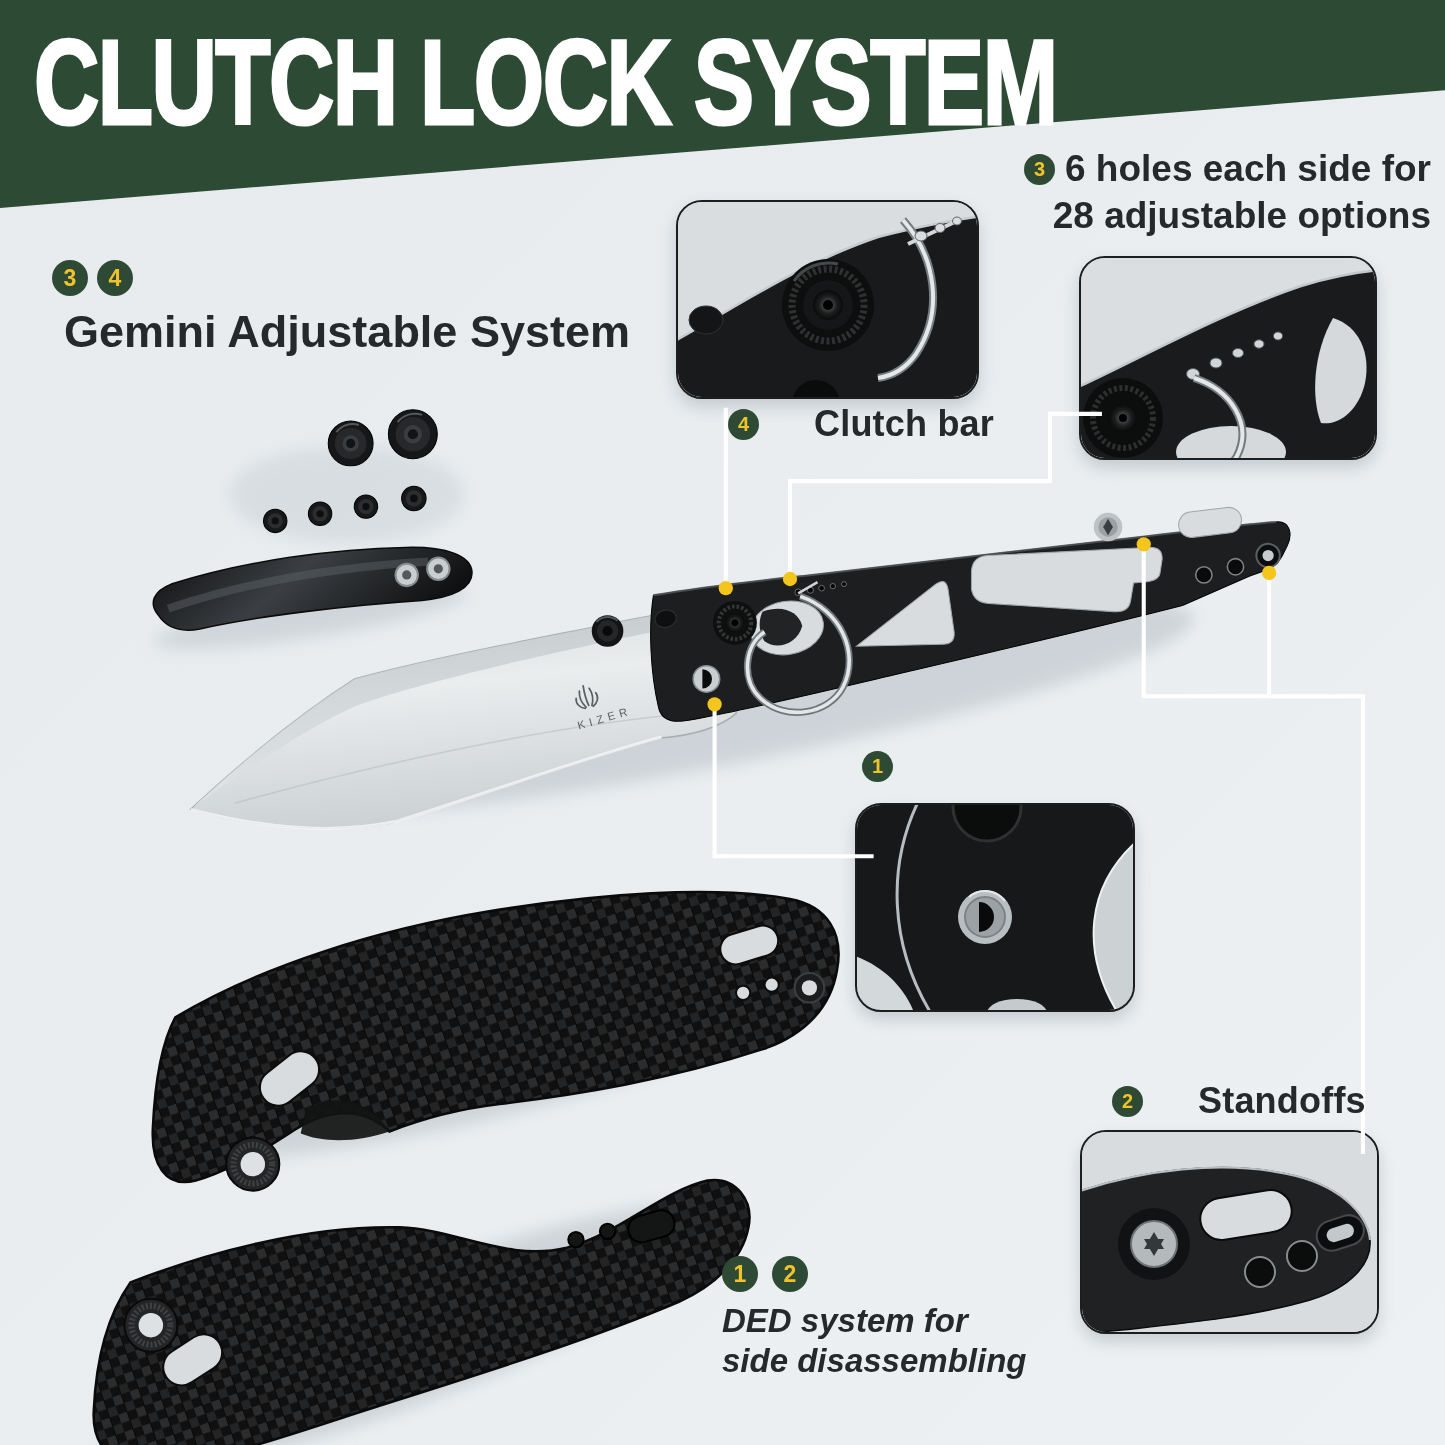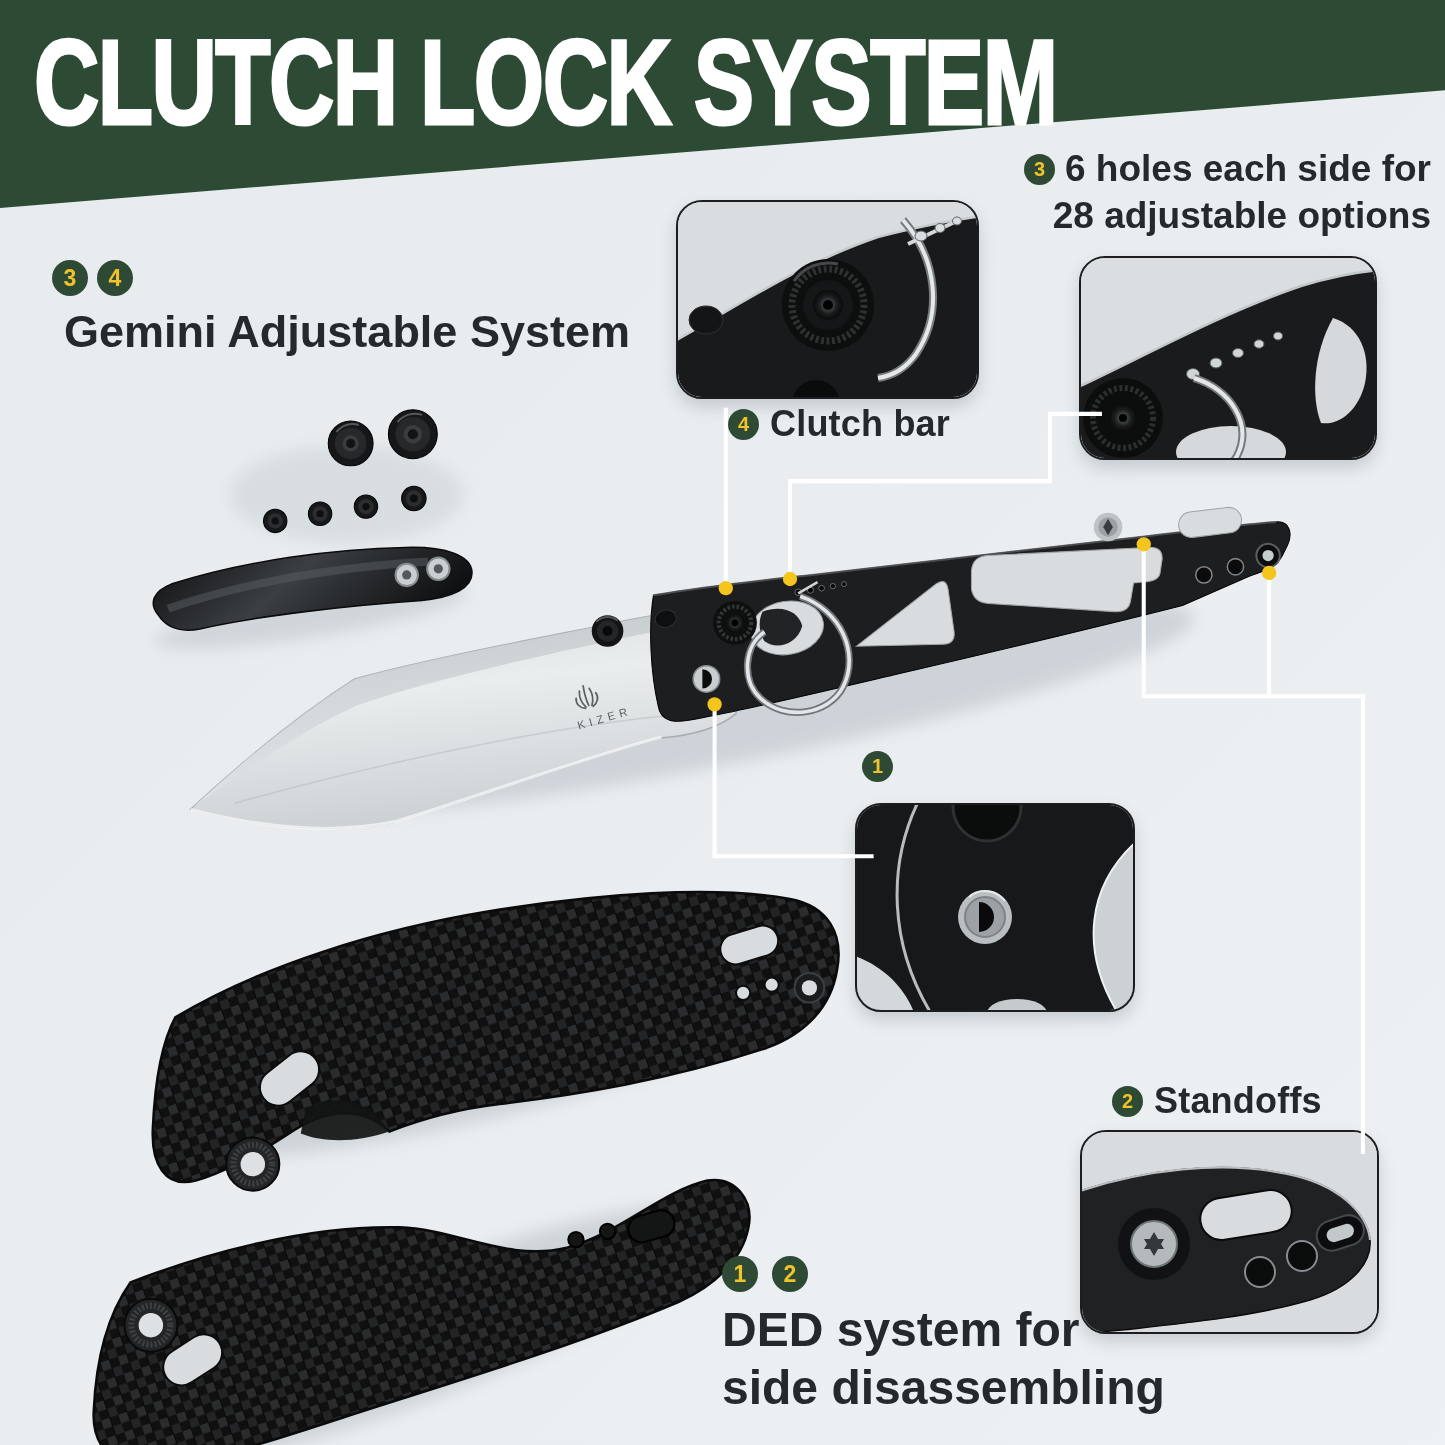--- a/index.html
+++ b/index.html
@@ -25,31 +25,31 @@
   #inset-pivot{left:855px;top:803px;width:276px;height:205px;}
   #inset-standoffs{left:1080px;top:1130px;width:295px;height:200px;}
   .inset svg{display:block;width:100%;height:100%;}
   
   .label{position:absolute;z-index:6;display:flex;align-items:center;gap:11px;
          color:#26292b;font-weight:700;}
   .badge{display:inline-flex;align-items:center;justify-content:center;border-radius:50%;
          background:#2e4a35;color:#f1c32a;font-weight:700;flex:0 0 auto;}
   .badge.b34{width:36px;height:36px;font-size:23px;}
   .badge.b30{width:31px;height:31px;font-size:20px;}
-  .t36{font-size:36px;letter-spacing:.2px;}
+  .t36{font-size:36px;letter-spacing:.2px;margin-left:44px;}
   #label-gemini-badges{left:52px;top:260px;gap:9px;}
   #label-gemini-title{left:55px;top:306px;font-size:45px;margin-left:9px;}
   #label-holes{right:42px;top:148px;flex-direction:column;align-items:flex-end;gap:5px;}
   #label-holes .row{display:flex;align-items:center;gap:10px;font-size:37px;font-weight:700;}
   #label-clutch{left:728px;top:403px;}
   #label-pivot{left:862px;top:751px;}
   #label-standoffs{left:1112px;top:1080px;}
   #label-ded{left:722px;top:1256px;flex-direction:column;align-items:flex-start;gap:2px;}
   #label-ded .badges{display:flex;gap:14px;margin-bottom:8px;}
-  #label-ded .line{font-size:48px;font-weight:700;line-height:1.16;}
+  #label-ded .line{font-size:33px;font-weight:700;line-height:1.16;font-style:italic;}
 </style>
 </head>
 <body>
 
 <div class="canvas">
 
   <div id="banner"></div>
   <div id="banner-title">CLUTCH LOCK SYSTEM</div>
 
   <svg id="scene" viewBox="0 0 1445 1445">

